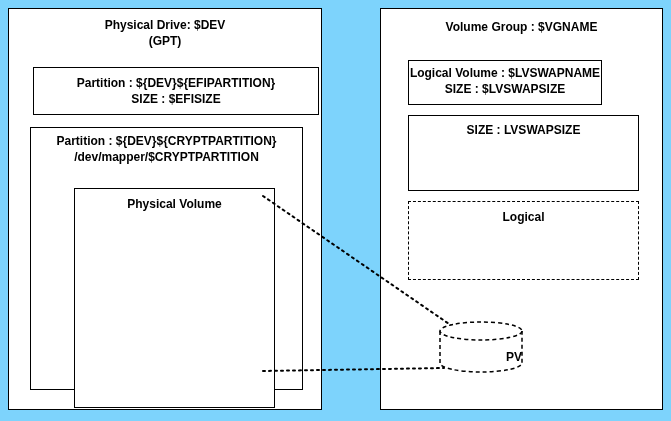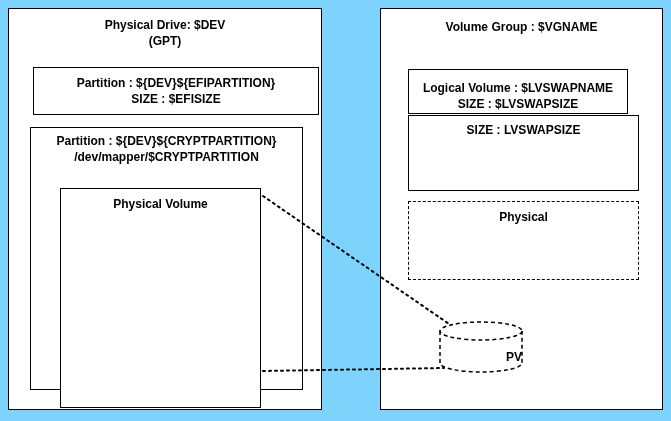--- a/index.html
+++ b/index.html
@@ -29,24 +29,24 @@
     border-style: dashed;
   }
   .line {
     line-height: 16px;
     white-space: nowrap;
   }
   
   .drive-panel   { left: 8px;   top: 8px;   width: 314px; height: 402px; padding-top: 8px; }
   .efi-box       { left: 33px;  top: 67px;  width: 286px; height: 48px;  padding-top: 7px; }
   .crypt-box     { left: 30px;  top: 127px; width: 273px; height: 263px; padding-top: 5px; }
-  .pv-box        { left: 60px;  top: 188px; width: 201px; height: 220px; padding-top: 7px; }
+  .pv-box        { left: 74px;  top: 188px; width: 201px; height: 220px; padding-top: 7px; }
   
   .vg-panel      { left: 380px; top: 8px;   width: 283px; height: 402px; padding-top: 10px; }
-  .lvswap-box    { left: 408px; top: 60px;  width: 220px; height: 45px;  padding-top: 10px; margin-top: 9px; }
+  .lvswap-box    { left: 408px; top: 60px;  width: 194px; height: 45px;  padding-top: 4px; }
   .lvroot-box    { left: 408px; top: 115px; width: 231px; height: 76px;  padding-top: 6px; }
   .reserved-box  { left: 408px; top: 201px; width: 231px; height: 79px;  padding-top: 7px; }
   .connector-layer {
     position: absolute;
     left: 0; top: 0;
     width: 671px;
     height: 421px;
     pointer-events: none;
   }
   .pv-cyl-label {
@@ -88,21 +88,21 @@
   <div class="box lvswap-box">
     <div class="line">Logical Volume : $LVSWAPNAME</div>
     <div class="line">SIZE : $LVSWAPSIZE</div>
   </div>
 
   <div class="box lvroot-box">
     <div class="line">SIZE : LVSWAPSIZE</div>
   </div>
 
   <div class="box dashed reserved-box">
-    <div class="line">Physical</div>
+    <div class="line">Logical</div>
   </div>
 
   <svg class="connector-layer" viewBox="0 0 671 421" xmlns="http://www.w3.org/2000/svg">
 
     <line x1="263" y1="196" x2="452" y2="326" stroke="#000000" stroke-width="2" stroke-dasharray="2 4" stroke-linecap="round"></line>
 
     <line x1="263" y1="371" x2="444" y2="368" stroke="#000000" stroke-width="2" stroke-dasharray="2 4" stroke-linecap="round"></line>
 
     <path d="M 440 331 L 440 363 A 41 9 0 0 0 522 363 L 522 331" fill="#ffffff" stroke="#000000" stroke-width="1.5" stroke-dasharray="4 3"></path>
     <ellipse cx="481" cy="331" rx="41" ry="9" fill="#ffffff" stroke="#000000" stroke-width="1.5" stroke-dasharray="4 3"></ellipse>

